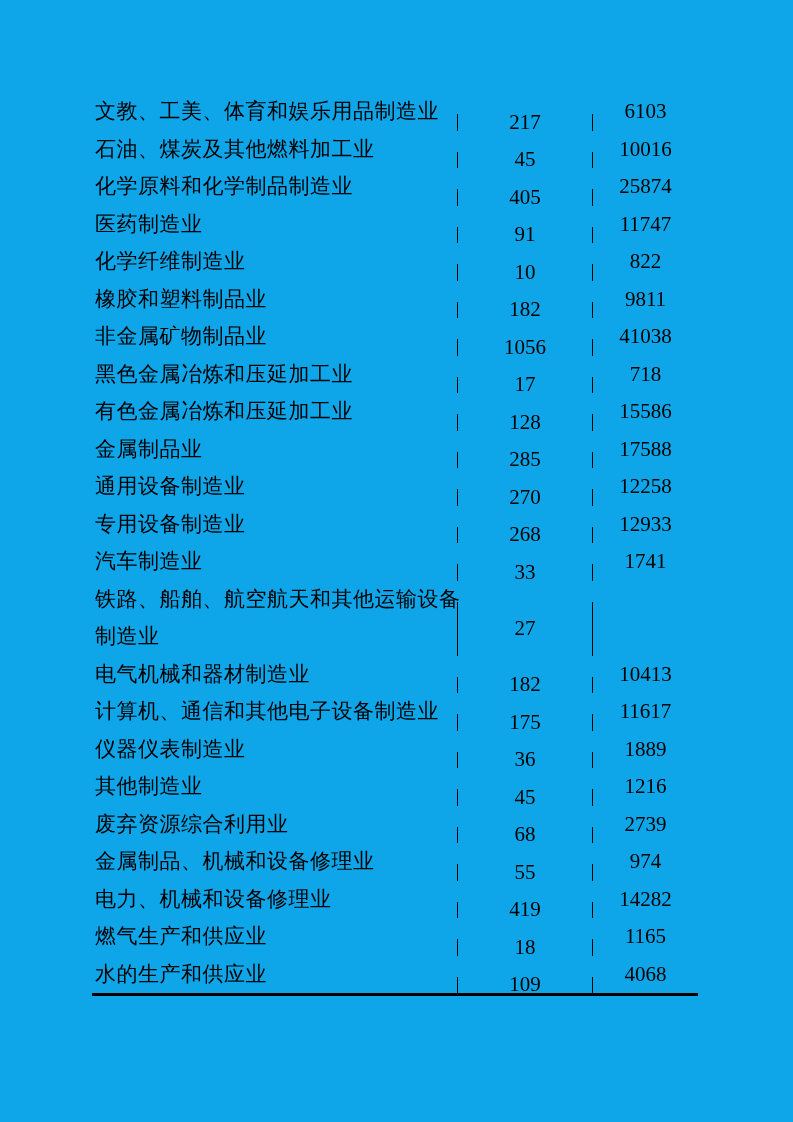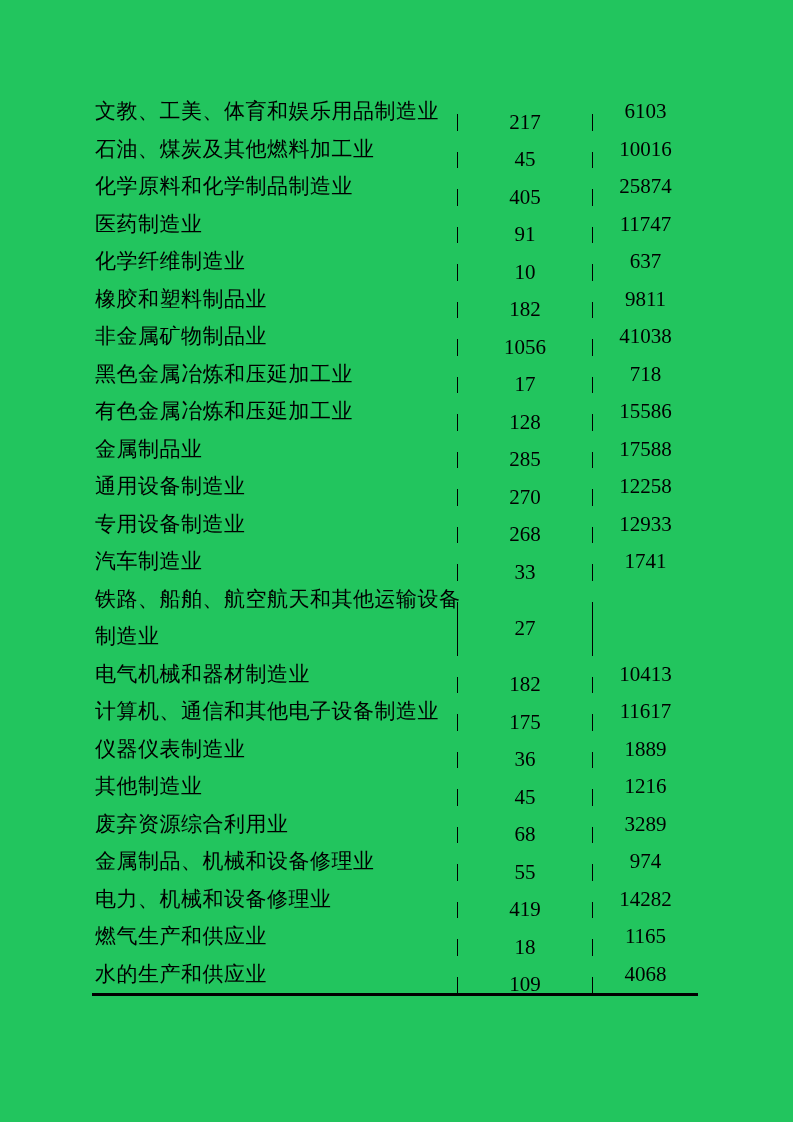--- a/index.html
+++ b/index.html
@@ -11,21 +11,21 @@
     width: 793px;
     height: 1122px;
     position: relative;
     font-family: "Liberation Serif", "DejaVu Serif", serif;
     color: #000000;
     overflow: hidden;
   }
   .page {
     position: absolute;
     inset: 0;
-    background: #22c55e;
+    background: #0ea5e9;
     padding-left: 28px;
   }
   .stat-table {
     position: absolute;
     left: 92px;
     top: 93px;
     width: 606px;
     border-bottom: 3px solid #000000;
   }
   .row {
@@ -82,21 +82,21 @@
         <div class="cell c3">25874</div>
       </div>
       <div class="row">
         <div class="cell c1">医药制造业</div>
         <div class="cell c2">91</div>
         <div class="cell c3">11747</div>
       </div>
       <div class="row">
         <div class="cell c1">化学纤维制造业</div>
         <div class="cell c2">10</div>
-        <div class="cell c3">637</div>
+        <div class="cell c3">822</div>
       </div>
       <div class="row">
         <div class="cell c1">橡胶和塑料制品业</div>
         <div class="cell c2">182</div>
         <div class="cell c3">9811</div>
       </div>
       <div class="row">
         <div class="cell c1">非金属矿物制品业</div>
         <div class="cell c2">1056</div>
         <div class="cell c3">41038</div>
@@ -152,21 +152,21 @@
         <div class="cell c3">1889</div>
       </div>
       <div class="row">
         <div class="cell c1">其他制造业</div>
         <div class="cell c2">45</div>
         <div class="cell c3">1216</div>
       </div>
       <div class="row">
         <div class="cell c1">废弃资源综合利用业</div>
         <div class="cell c2">68</div>
-        <div class="cell c3">3289</div>
+        <div class="cell c3">2739</div>
       </div>
       <div class="row">
         <div class="cell c1">金属制品、机械和设备修理业</div>
         <div class="cell c2">55</div>
         <div class="cell c3">974</div>
       </div>
       <div class="row">
         <div class="cell c1">电力、机械和设备修理业</div>
         <div class="cell c2">419</div>
         <div class="cell c3">14282</div>

